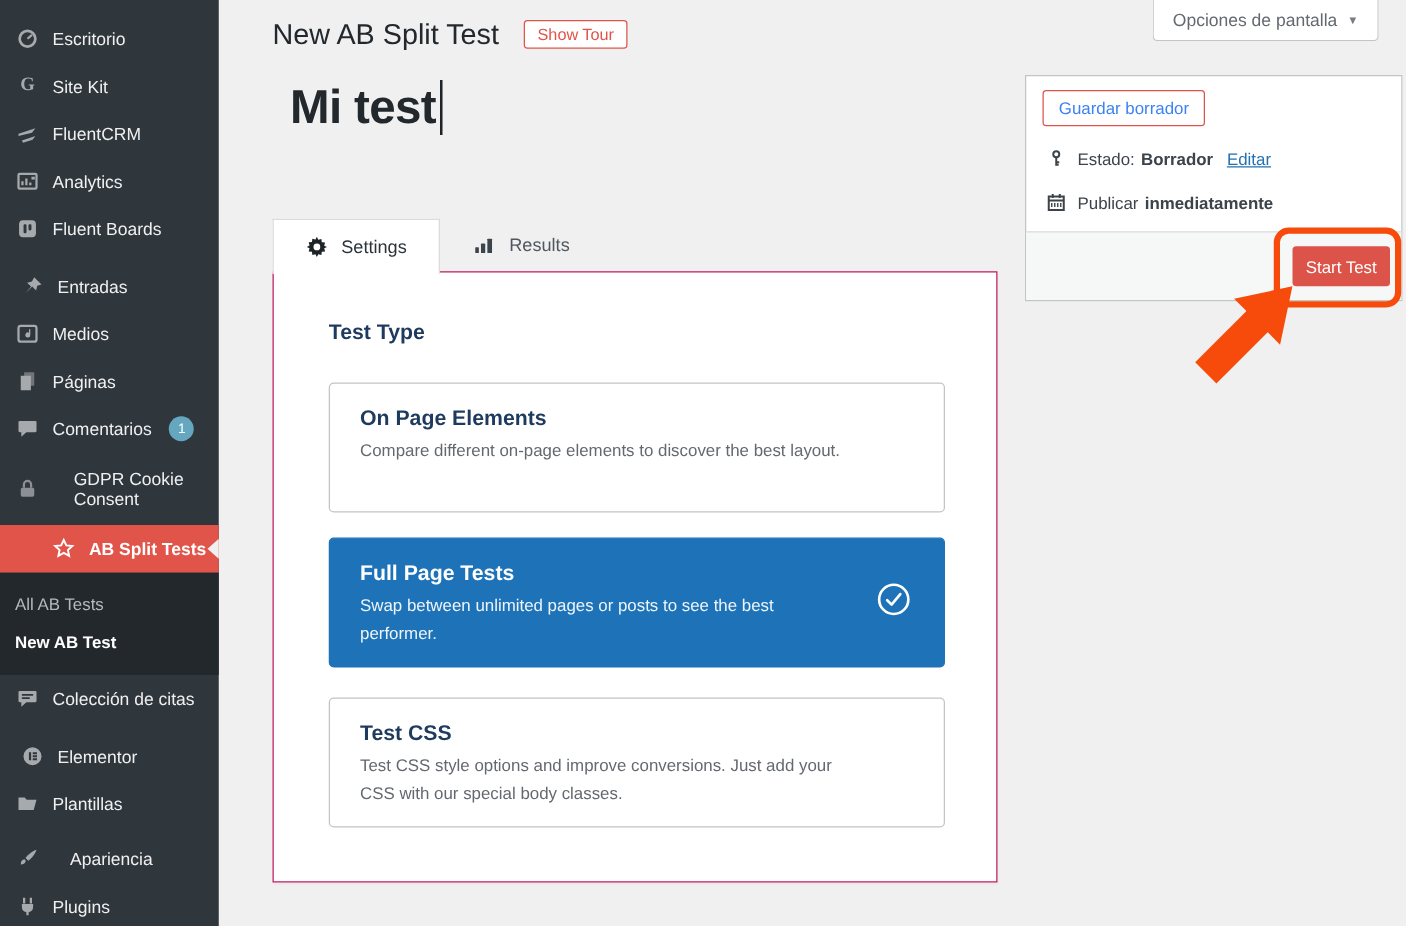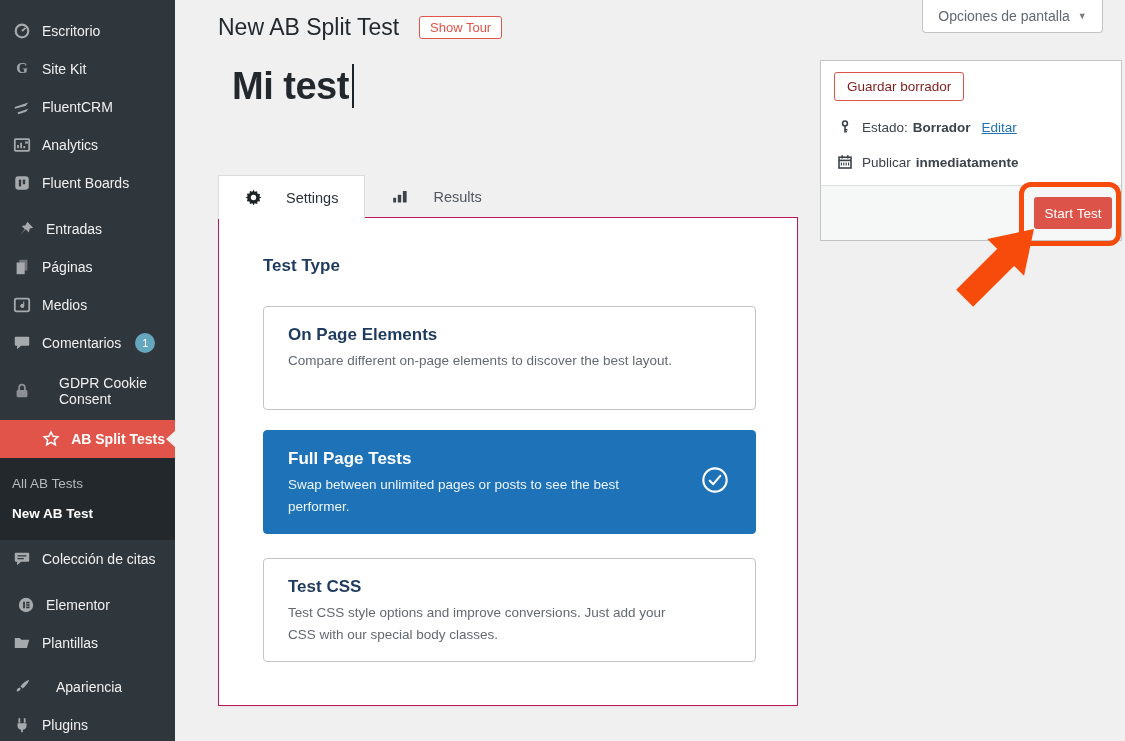--- a/index.html
+++ b/index.html
@@ -56,21 +56,21 @@
     color:#646970; font-size:14px; cursor:pointer;
   }
   #screen-options .chev { font-size:9px; color:#787c82; }
   #post-title {
     position:absolute; left:232px; top:64px; font-size:38px; font-weight:700;
     color:#23282d; letter-spacing:-0.5px; cursor:text; display:flex; align-items:center;justify-content:space-between;
   }
   #post-title .caret { display:inline-block; width:2px; height:44px; background:#1d2327; margin-left:3px; }
   
   #tabs { position:absolute; left:218px; top:175px; height:43px; display:flex; z-index:3; }
-  .tab { display:flex; align-items:center; gap:24px; padding:0 26px; font-size:14.5px; cursor:pointer; }
+  .tab { display:flex; align-items:center; gap:11px; padding:0 26px; font-size:14.5px; cursor:pointer; }
   .tab.active { background:#fff; color:#2c3338; border:1px solid #dcdcde; border-bottom:none; height:44px; }
   .tab.inactive { color:#50575e; }
   .tab .tico { display:flex; align-items:center; }
   
   #main-panel {
     position:absolute; left:218px; top:217px; width:580px; height:489px;
     background:#fff; border:1px solid #be185d; box-shadow:0 1px 2px rgba(0,0,0,.05); z-index:1;
   }
   #test-type-title { position:absolute; left:44px; top:38px; font-size:17px; font-weight:600; color:#1e3a5f; }
   .type-card {
@@ -85,21 +85,21 @@
   #card-1 .d { color:rgba(255,255,255,.92); max-width:370px; }
   #card-2 { top:340px; }
   .check-wrap { position:absolute; right:26px; top:50%; transform:translateY(-50%); }
   
   #publish-box {
     position:absolute; left:820px; top:60px; width:302px; height:181px;
     background:#fff; border:1px solid #c3c4c7; z-index:1;
   }
   #save-draft-btn {
     position:absolute; left:13px; top:11px; background:#fff; border:1px solid #dd544a;
-    color:#7f1d1d; font-size:13.5px; padding:6px 12px; border-radius:3px; cursor:pointer;
+    color:#3b82f6; font-size:13.5px; padding:6px 12px; border-radius:3px; cursor:pointer;
     font-family:"Liberation Sans", sans-serif;
   }
   .pub-row { position:absolute; left:16px; display:flex; align-items:center; gap:9px; font-size:13.5px; color:#3c434a; }
   .pub-row .pico { color:#3c434a; display:flex; }
   #row-status { top:58px; }
   #row-publish { top:93px; }
   .bold { font-weight:700; }
   a.edit-link { color:#2271b1; text-decoration:underline; cursor:pointer; margin-left:2px; }
   #pub-footer {
     position:absolute; left:0; bottom:0; width:100%; height:55px;
@@ -173,36 +173,36 @@
     <span class="ico">
       <svg width="18" height="18" viewBox="0 0 20 20" fill="currentColor">
           <path d="M11.5 2l6.5 6.5-3.8 1-1 4.3-3.5-3.5L4 16l4.7-5.7L5.2 6.8l4.3-1z"></path>
         </svg>
     </span>
     <span class="lbl">Entradas</span>
   </div>
 
   <div class="sb-item">
     <span class="ico">
+      <svg width="18" height="18" viewBox="0 0 20 20">
+          <rect x="2" y="3" width="16" height="14" rx="2" fill="none" stroke="currentColor" stroke-width="2"></rect>
+          <path d="M12.5 6v5a2.2 2.2 0 1 1-1.2-1.9V6z" fill="currentColor"></path>
+        </svg>
+    </span>
+    <span class="lbl">Medios</span>
+  </div>
+
+  <div class="sb-item">
+    <span class="ico">
       <svg width="18" height="18" viewBox="0 0 20 20" fill="currentColor">
           <path d="M7 2h9v12H7z" opacity=".55"></path>
           <path d="M4 5h9v13H4z"></path>
         </svg>
     </span>
     <span class="lbl">Páginas</span>
-  </div>
-
-  <div class="sb-item">
-    <span class="ico">
-      <svg width="18" height="18" viewBox="0 0 20 20">
-          <rect x="2" y="3" width="16" height="14" rx="2" fill="none" stroke="currentColor" stroke-width="2"></rect>
-          <path d="M12.5 6v5a2.2 2.2 0 1 1-1.2-1.9V6z" fill="currentColor"></path>
-        </svg>
-    </span>
-    <span class="lbl">Medios</span>
   </div>
 
   <div class="sb-item">
     <span class="ico">
       <svg width="18" height="18" viewBox="0 0 20 20" fill="currentColor">
           <path d="M3 3h14a1 1 0 0 1 1 1v8a1 1 0 0 1-1 1h-8l-4.5 4v-4H3a1 1 0 0 1-1-1V4a1 1 0 0 1 1-1z"></path>
         </svg>
     </span>
     <span class="lbl">Comentarios</span>
     <span class="badge-count">1</span>

